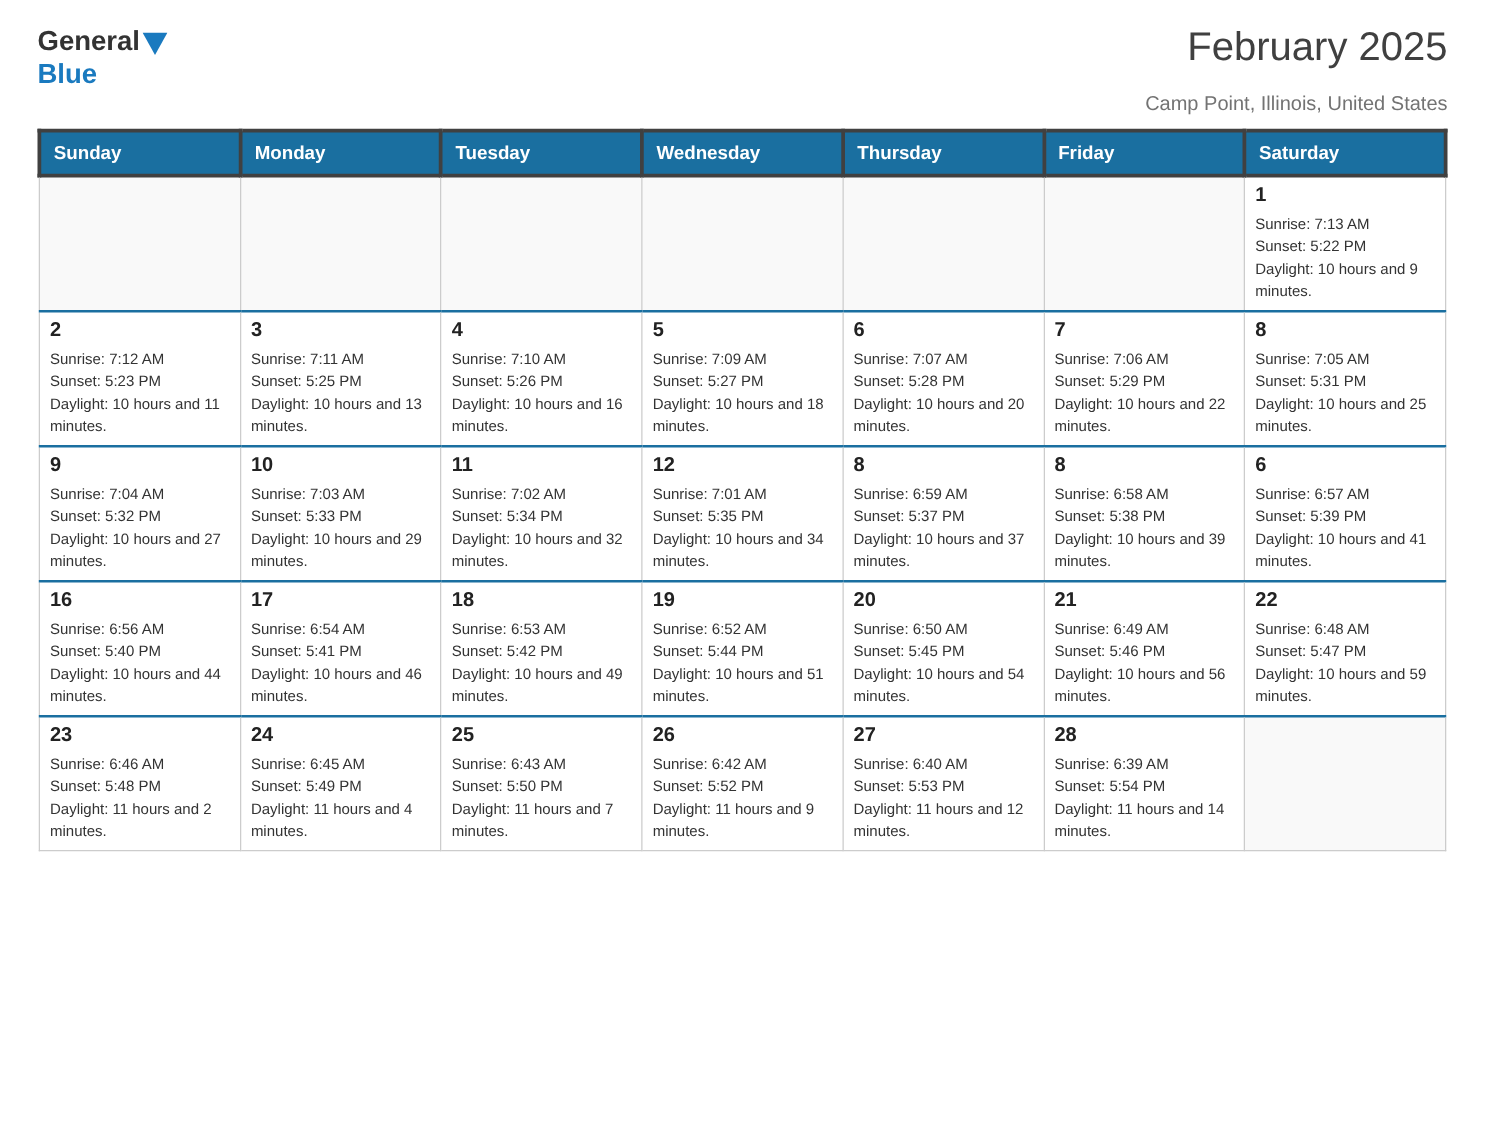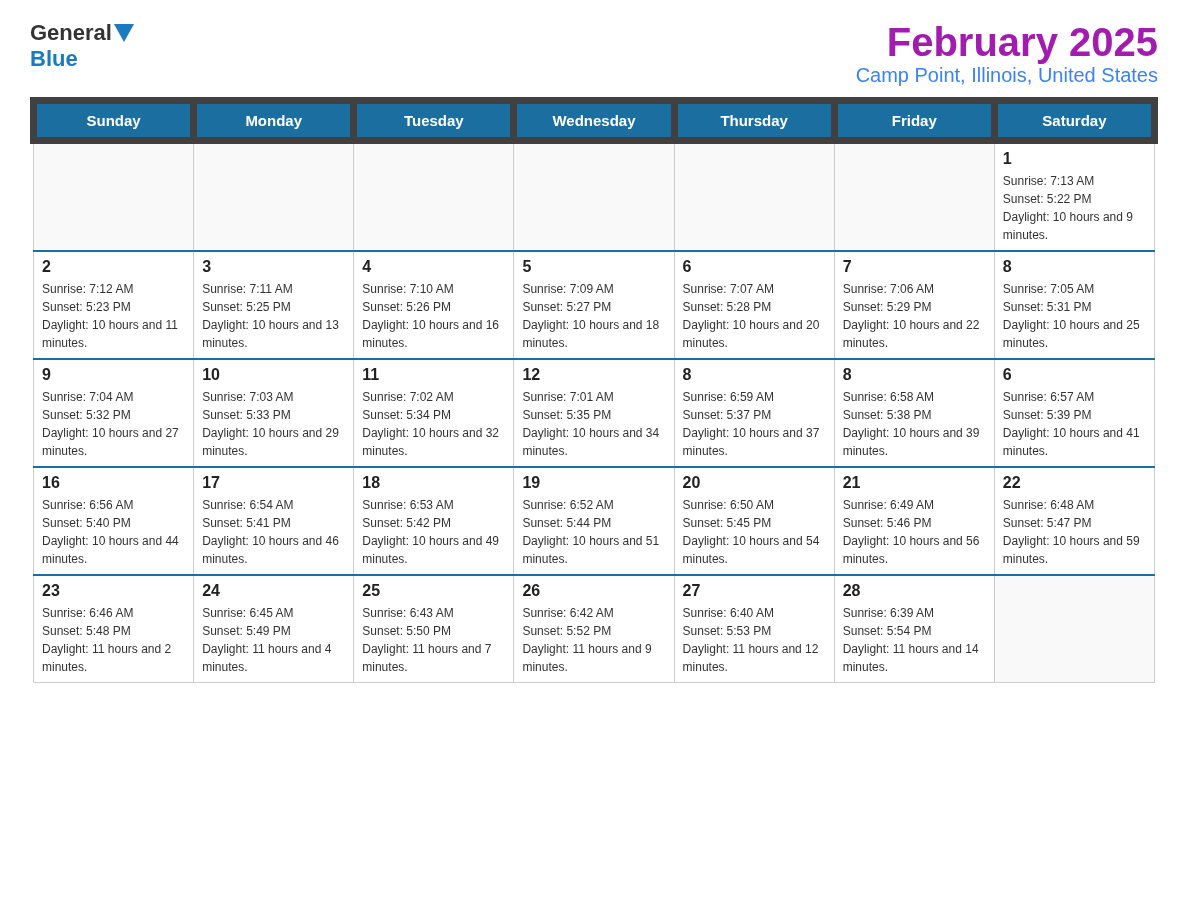--- a/index.html
+++ b/index.html
@@ -26,49 +26,49 @@
       font-weight: bold;
       color: #1a7abf;
       text-align: right;
     }
     .logo-wrapper {
       display: flex;
       flex-direction: column;
     }
     .logo-row1 {
       display: flex;
-      align-items: center;
+      align-items: flex-end;
     }
     .title-section {
       text-align: right;
     }
     .month-title {
-      font-size: 40px;
-      font-weight: bold;
-      color: #a21caf;
+      font-size: 32px;
+      font-weight: normal;
+      color: #404040;
       line-height: 1.1;
     }
     .location-title {
-      font-size: 20px;
-      color: #3b82f6;
-      margin-top: 0;
+      font-size: 16px;
+      color: #737373;
+      margin-top: 20px;
     }
     .calendar {
       width: 100%;
       border-collapse: collapse;
       margin-top: 10px;
     }
     .calendar th {
       background-color: #1a6fa0;
       color: #fff;
       font-size: 15px;
       font-weight: bold;
       padding: 8px 10px;
-      text-align: center;
-      border: 7px solid #404040;
+      text-align: left;
+      border: 3px solid #404040;
     }
     .calendar td {
       border: 1px solid #ccc;
       vertical-align: top;
       padding: 6px 8px;
       width: 14.28%;
       min-height: 110px;
       font-size: 12.5px;
       color: #333;
     }

